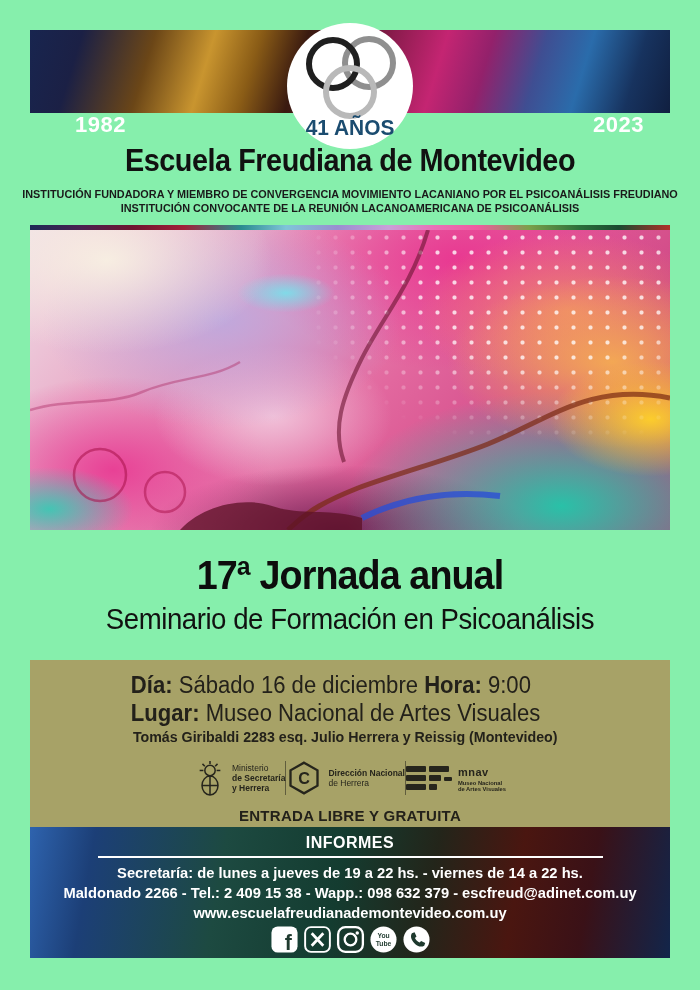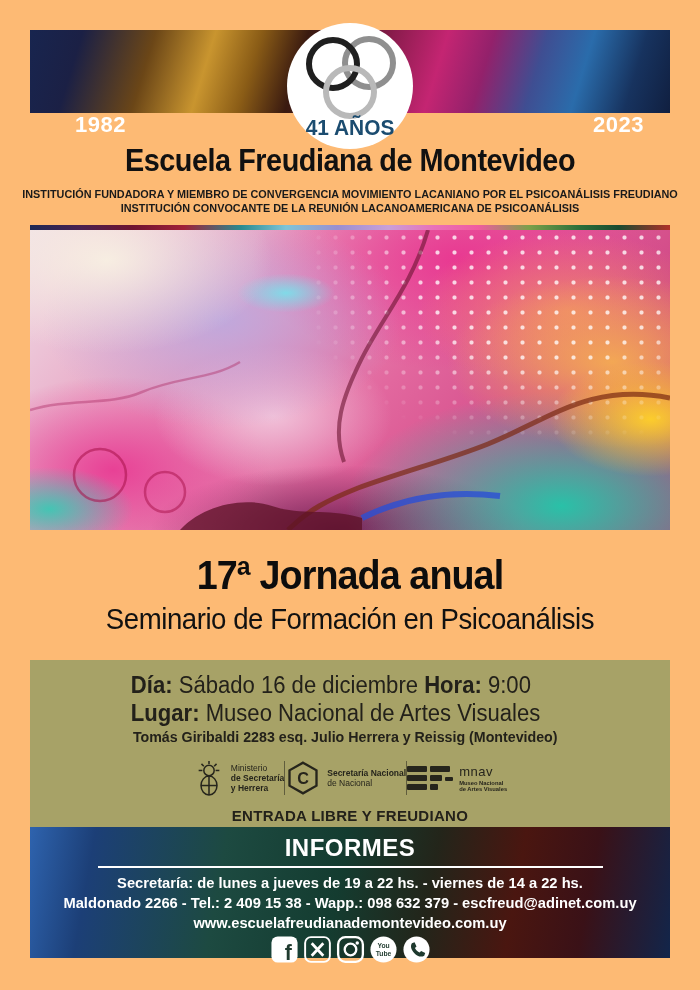--- a/index.html
+++ b/index.html
@@ -1,16 +1,16 @@
 <!DOCTYPE html>
 <html><head>
 <meta charset="utf-8">
 <style>
   html,body{margin:0;padding:0;background:#e8e8e8;}
-  .page{position:relative;width:700px;height:990px;background:#fdba74;overflow:hidden;
+  .page{position:relative;width:700px;height:990px;background:#86efac;overflow:hidden;
         font-family:"Liberation Sans",sans-serif;margin:0 auto;}
 
   
   .banner{position:absolute;left:30px;top:30px;width:640px;height:83px;
     background:linear-gradient(107deg,
       #18254f 0%,#1b2045 8%,#6b4617 19%,#c9952f 28%,#8a5c16 35%,
       #3a1a10 42%,#4c1420 48%,#8c1c4e 55%,#c42572 63%,#93216b 70%,
       #3f4e92 78%,#2a6cab 85%,#17335f 93%,#101f40 100%);}
   .year{position:absolute;color:#fff;font-weight:bold;font-size:22px;letter-spacing:.5px;}
   .year-left{left:45px;top:82px;}
@@ -66,33 +66,33 @@
   .details-box{position:absolute;left:30px;top:660px;width:640px;height:167px;background:#a7a267;
     color:#23211a;box-sizing:border-box;padding-top:11px;}
   .detail-line{padding-left:105px;font-size:23px;line-height:28px;font-weight:400;transform-origin:left center;transform:scaleX(.96);}
   .detail-line .b{font-weight:bold;}
   .detail-address{padding-left:105px;font-size:14.5px;line-height:21px;font-weight:bold;transform-origin:left center;transform:scaleX(.98);}
   .logos-row{margin-top:7px;display:flex;justify-content:center;align-items:center;gap:0;height:46px;}
   .logo-group{display:flex;align-items:center;gap:6px;color:#26251c;}
   .logo-sep{width:1px;height:34px;background:rgba(38,37,28,.55);}
   .logo-text{font-size:8.5px;line-height:10px;font-weight:400;}
   .logo-text .b{font-weight:bold;}
-  .mnav-word{font-size:13px;font-weight:normal;letter-spacing:.5px;line-height:16px;}
+  .mnav-word{font-size:11px;font-weight:bold;letter-spacing:.5px;line-height:16px;}
   .mnav-small{font-size:5.8px;line-height:6.5px;font-weight:bold;}
   .bars{display:flex;flex-direction:column;gap:3px;}
   .bars .row{display:flex;gap:3px;align-items:flex-end;}
   .bars i{display:block;height:6px;background:#26251c;border-radius:1px;}
   .admission{margin-top:6px;text-align:center;font-size:15px;font-weight:bold;letter-spacing:.3px;}
 
   
   .informes{position:absolute;left:30px;top:827px;width:640px;height:131px;color:#fff;
     background:linear-gradient(100deg,
       #2e63ae 0%,#1c3f77 10%,#1d4a41 30%,#143c30 48%,#23251a 62%,
       #4a1610 75%,#3a1117 86%,#12254a 100%);}
-  .informes-title{padding-top:7px;text-align:center;font-size:24px;font-weight:bold;letter-spacing:.5px;}
+  .informes-title{padding-top:7px;text-align:center;font-size:16px;font-weight:bold;letter-spacing:.5px;}
   .informes-rule{width:505px;height:2px;background:#fff;margin:4px auto 5px auto;border:none;}
   .informes-line{text-align:center;font-size:15px;font-weight:bold;line-height:20px;transform:scaleX(.98);}
   .social-row{margin-top:2px;display:flex;justify-content:center;align-items:center;gap:4px;}
   .social-row .icon{display:block;width:29px;height:29px;cursor:pointer;}
 </style>
 </head>
 <body>
 
 <div class="page">
 
@@ -163,22 +163,22 @@
           <div class="b">y Herrera</div>
         </div>
       </div>
       <div class="logo-sep"></div>
       <div class="logo-group">
         <svg width="36" height="38" viewBox="0 0 40 40">
           <polygon points="20,3 35,11.5 35,28.5 20,37 5,28.5 5,11.5" fill="none" stroke="#26251c" stroke-width="2.6"></polygon>
           <text x="20" y="27" font-size="18" font-weight="bold" text-anchor="middle" fill="#26251c" font-family="Liberation Sans, sans-serif">C</text>
         </svg>
         <div class="logo-text">
-          <div class="b">Secretaría Nacional</div>
-          <div>de Nacional</div>
+          <div class="b">Dirección Nacional</div>
+          <div>de Herrera</div>
         </div>
       </div>
       <div class="logo-sep"></div>
       <div class="logo-group">
         <div class="bars">
           <div class="row">
               <i style="width:20px"></i>
               <i style="width:20px"></i>
             </div>
           <div class="row">
@@ -192,21 +192,21 @@
             </div>
         </div>
         <div>
           <div class="mnav-word">mnav</div>
           <div class="mnav-small">Museo Nacional</div>
           <div class="mnav-small">de Artes Visuales</div>
         </div>
       </div>
     </div>
 
-    <div class="admission">ENTRADA LIBRE Y FREUDIANO</div>
+    <div class="admission">ENTRADA LIBRE Y GRATUITA</div>
   </div>
 
   <div class="informes">
     <div class="informes-title">INFORMES</div>
     <div class="informes-rule"></div>
     <div class="informes-line">Secretaría: de lunes a jueves de 19 a 22 hs. - viernes de 14 a 22 hs.</div>
     <div class="informes-line">Maldonado 2266 - Tel.: 2 409 15 38 - Wapp.: 098 632 379 - escfreud@adinet.com.uy</div>
     <div class="informes-line">www.escuelafreudianademontevideo.com.uy</div>
 
     <div class="social-row">

